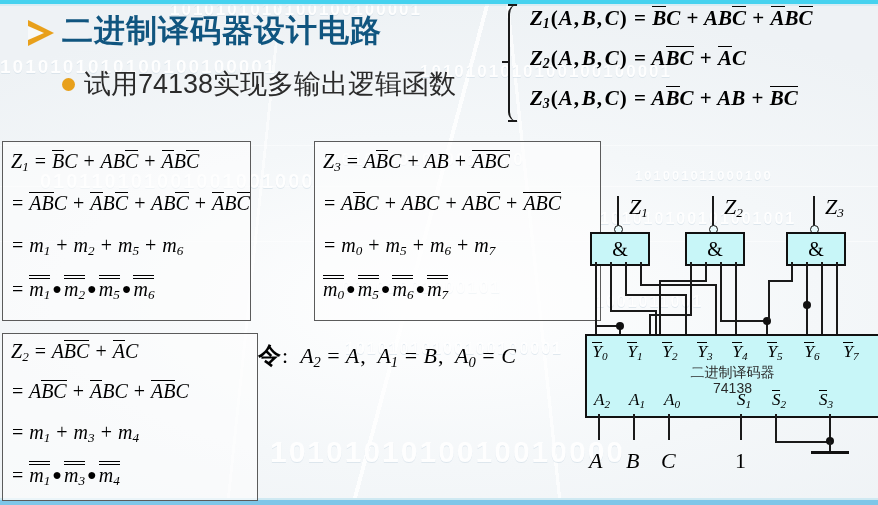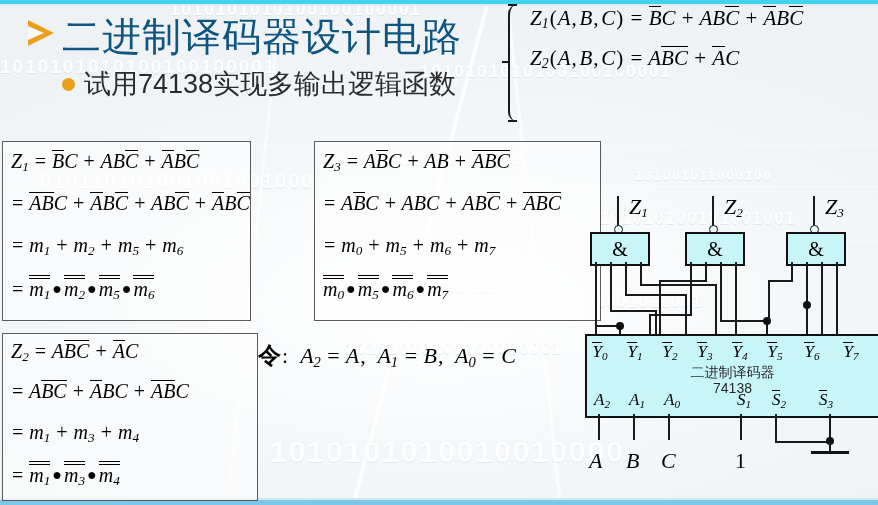--- a/index.html
+++ b/index.html
@@ -51,21 +51,21 @@
     border-left:26px solid #e8a01b;
   }
   .arrow:after{
     content:"";position:absolute;left:-26px;top:-7px;width:0;height:0;
     border-top:7px solid transparent;border-bottom:7px solid transparent;
     border-left:16px solid #f7f9fa;
   }
   .h-title{
     position:absolute;left:62px;top:6px;
     font-family:"Liberation Sans",sans-serif;
-    font-weight:normal;font-size:39px;color:#10557f;letter-spacing:1px;
+    font-weight:bold;font-size:31px;color:#10557f;letter-spacing:1px;
   }
   .dot{
     position:absolute;left:62px;top:74px;width:13px;height:13px;border-radius:50%;
     background:#e8a01b;
   }
   .h-sub{
     position:absolute;left:84px;top:62px;
     font-family:Liberation Sans, sans-serif;
     font-size:27px;color:#2b2b2b;
   }
@@ -73,21 +73,21 @@
   
   .mt{font-family:"Liberation Serif",serif;font-style:italic;color:#000;}
   .ovl{border-top:1.6px solid #000;display:inline-block;padding-top:0px;line-height:1.06;}
   .ovl2{border-top:1.6px solid #000;display:inline-block;padding-top:2px;}
   .ovl2 > .ovl{margin-top:0px;}
   sub{font-size:.66em;font-style:italic;vertical-align:-.25em;}
   .op{font-style:normal;padding:0 1px;}
   .bul{font-style:normal;font-size:.8em;vertical-align:.12em;padding:0 2px;}
 
   
-  #sys{position:absolute;left:508px;top:2px;width:370px;height:124px;}
+  #sys{position:absolute;left:508px;top:2px;width:370px;height:124px;font-weight:bold;}
   .brace{
     position:absolute;left:0;top:2px;width:14px;height:118px;
     border-left:2px solid #1a1a1a;
     border-top-left-radius:10px;border-bottom-left-radius:10px;
   }
   .brace:before,.brace:after{
     content:"";position:absolute;left:-2px;width:9px;height:2px;background:#1a1a1a;
   }
   .brace:before{top:0;}
   .brace:after{bottom:0;}
@@ -178,20 +178,24 @@
     <div class="sysline mt" style="top:4px;">
       Z<sub>1</sub><span class="op">(</span>A<span class="op">,</span> B<span class="op">,</span> C<span class="op">)</span>
       <span class="op">=</span> <span class="ovl">B</span>C <span class="op">+</span> AB<span class="ovl">C</span> <span class="op">+</span> <span class="ovl">A</span>B<span class="ovl">C</span>
     </div>
 
     <div class="sysline mt" style="top:44px;">
       Z<sub>2</sub><span class="op">(</span>A<span class="op">,</span> B<span class="op">,</span> C<span class="op">)</span>
       <span class="op">=</span> A<span class="ovl">B</span><span class="ovl">C</span> <span class="op">+</span> <span class="ovl">A</span>C
     </div>
 
+    <div class="sysline mt" style="top:84px;">
+      Z<sub>3</sub><span class="op">(</span>A<span class="op">,</span> B<span class="op">,</span> C<span class="op">)</span>
+      <span class="op">=</span> A<span class="ovl">B</span>C <span class="op">+</span> AB <span class="op">+</span> <span class="ovl">B</span><span class="ovl">C</span>
+    </div>
   </div>
 
   <div class="eqbox" style="left:2px;top:141px;width:247px;height:178px;">
     <div class="eqline mt" style="top:8px;">
       Z<sub>1</sub> <span class="op">=</span> <span class="ovl">B</span>C <span class="op">+</span> AB<span class="ovl">C</span> <span class="op">+</span> <span class="ovl">A</span>B<span class="ovl">C</span>
     </div>
     <div class="eqline mt" style="top:50px;">
       <span class="op">=</span> <span class="ovl">A</span><span class="ovl">B</span>C <span class="op">+</span> <span class="ovl">A</span>B<span class="ovl">C</span> <span class="op">+</span> AB<span class="ovl">C</span> <span class="op">+</span> <span class="ovl">A</span>B<span class="ovl">C</span>
     </div>
     <div class="eqline mt" style="top:92px;">

